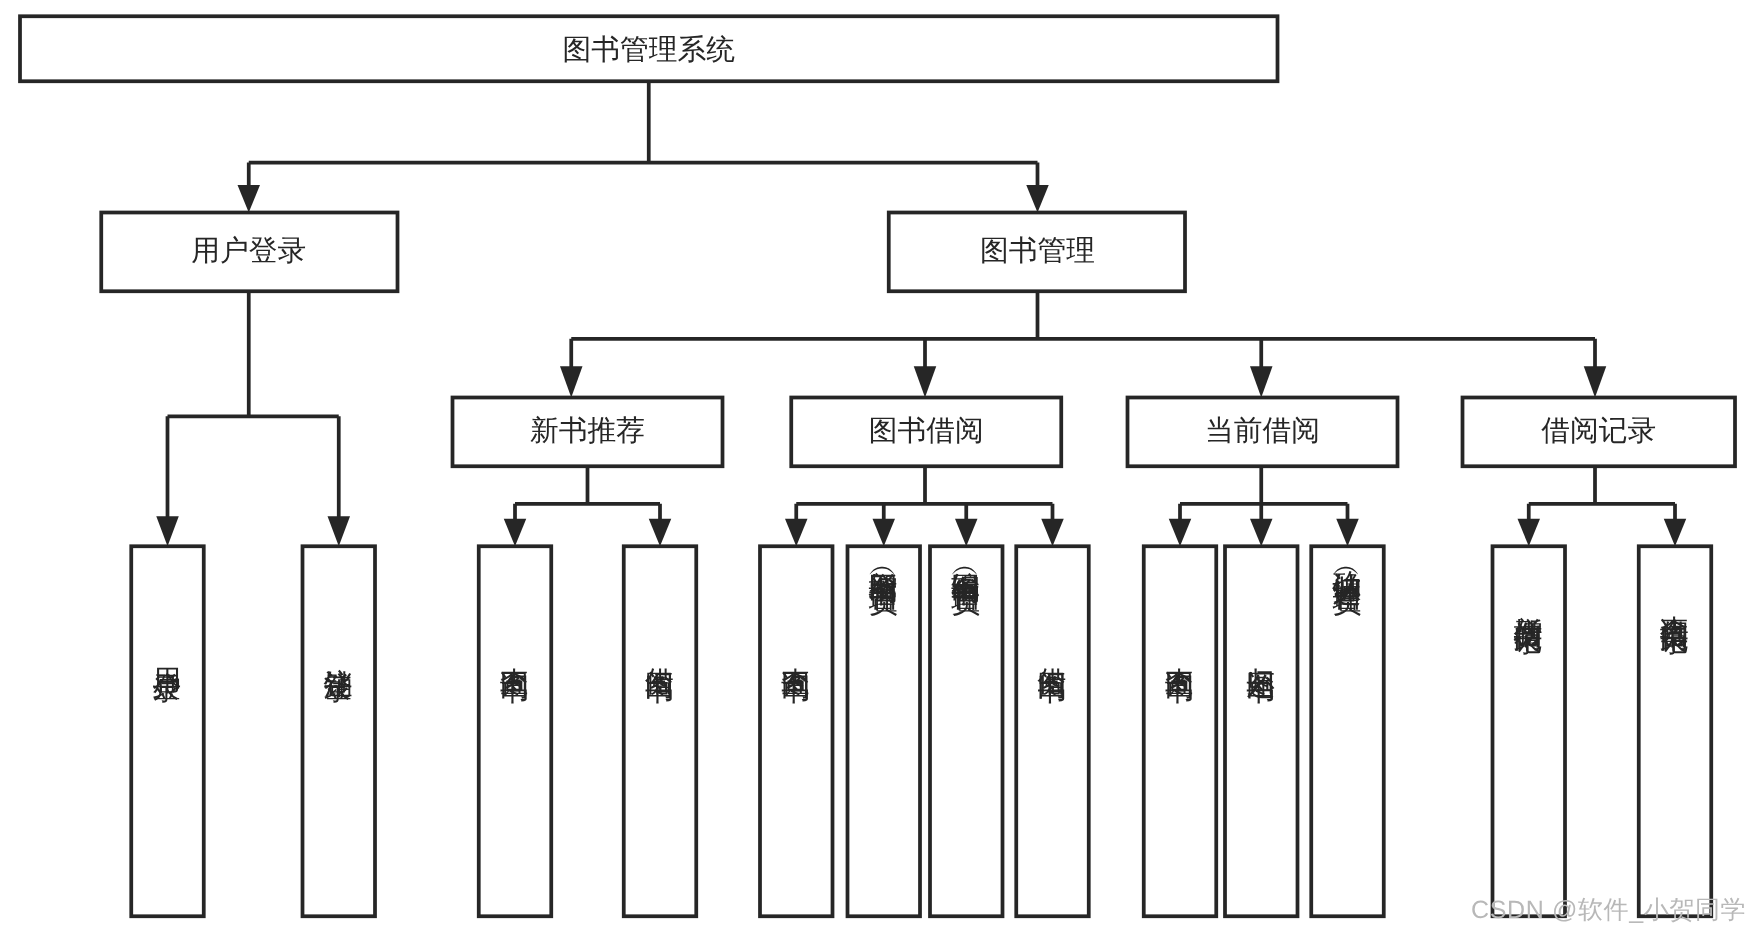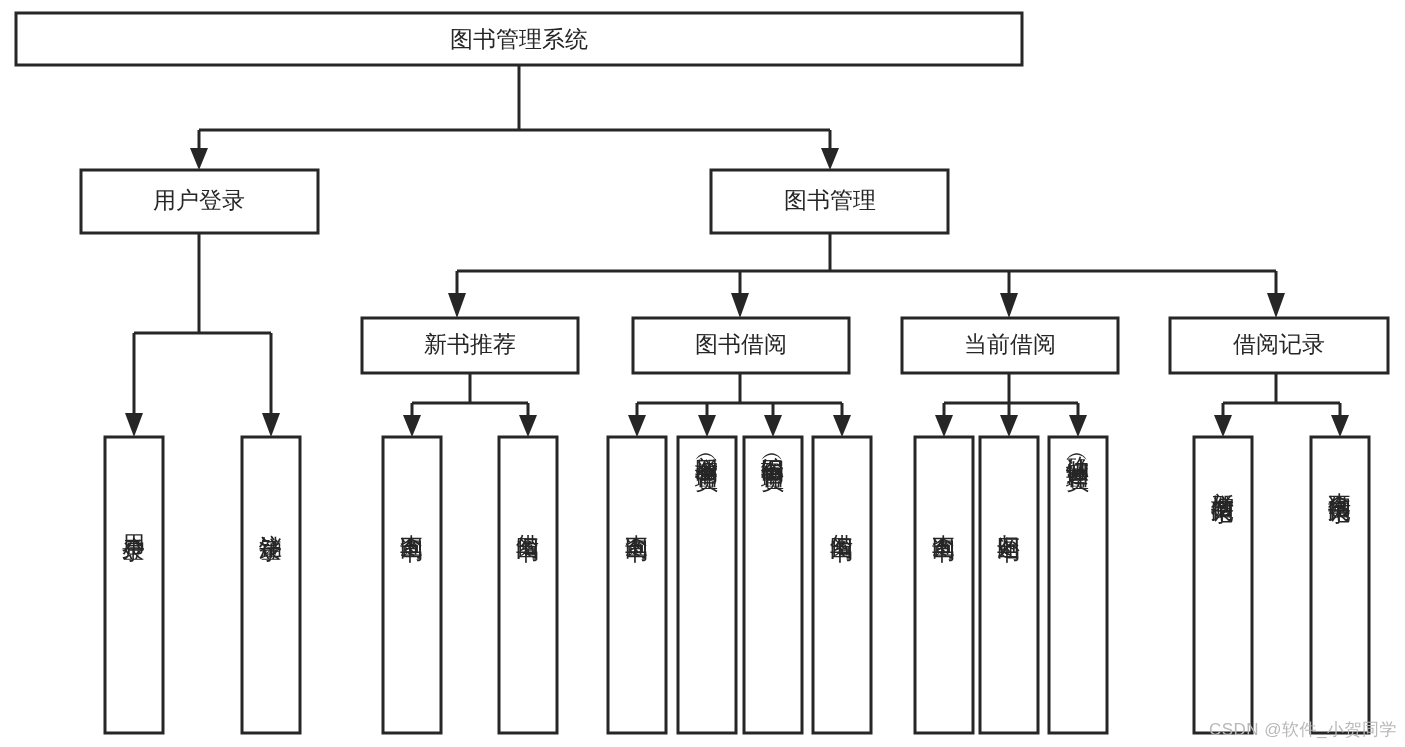--- a/index.html
+++ b/index.html
@@ -49,21 +49,21 @@
   }
   .arrow-head {
     fill: #262626;
     stroke: none;
   }
   .watermark {
     position: absolute;
     right: 8px;
     bottom: 6px;
     color: #b8b8b8;
-    font-size: 17px;
+    font-size: 20px;
     font-family: "Liberation Sans", "DejaVu Sans", sans-serif;
     white-space: nowrap;
     letter-spacing: 0.5px;
     pointer-events: none;
   }
 </style>
 </head>
 <body>
 
 <svg id="chart-root" viewBox="0 0 1405 747" xmlns="http://www.w3.org/2000/svg">

